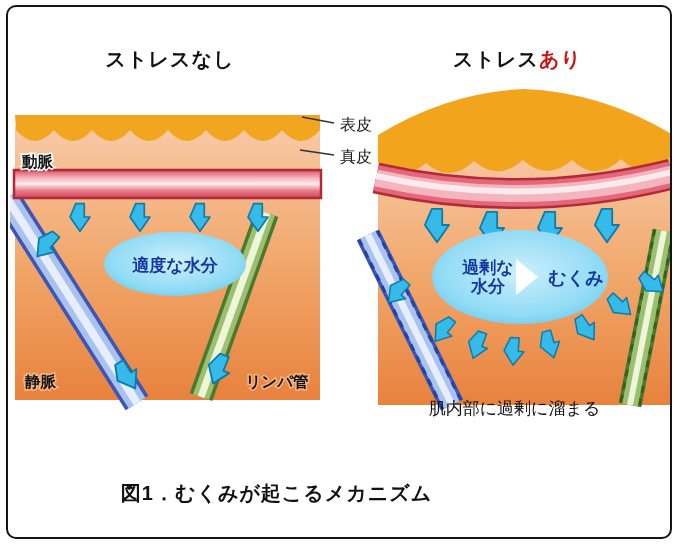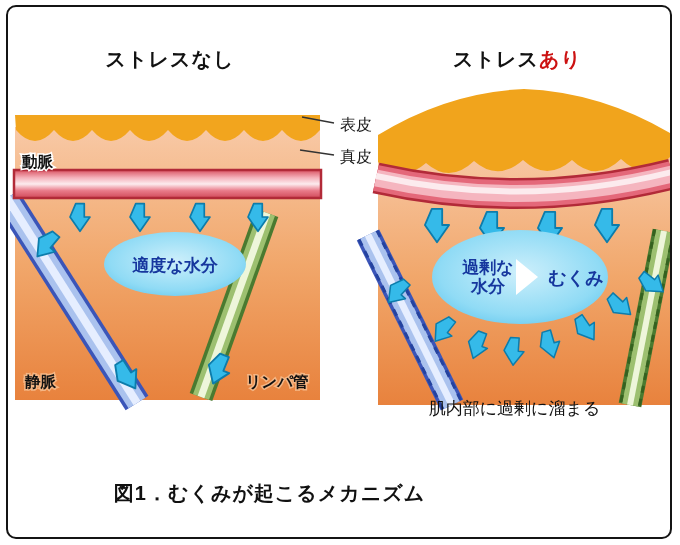--- a/index.html
+++ b/index.html
@@ -24,21 +24,21 @@
   .title.right { left:400px; width:235px;font-family:Liberation Mono, monospace; }
   .title .hl { color:#cc1111; }
   .diagram-svg { position:absolute; left:10px; top:80px; }
   .caption {
     position:absolute; font-size:17px; line-height:1.4;
     text-align:center; color:#111;
   }
   .caption.left  { top:401px; left:25px;  width:320px; }
   .caption.right { top:397px; left:372px; width:285px; }
   .fig-caption {
-    position:absolute; top:480px; left:0; width:539px;
+    position:absolute; top:480px; left:7px; width:539px;
     text-align:center; font-size:20px; font-weight:600; color:#111;
     letter-spacing:1px;
   }
 </style>
 </head>
 <body>
 
 <div class="stage">
 
   <div class="frame"></div>

